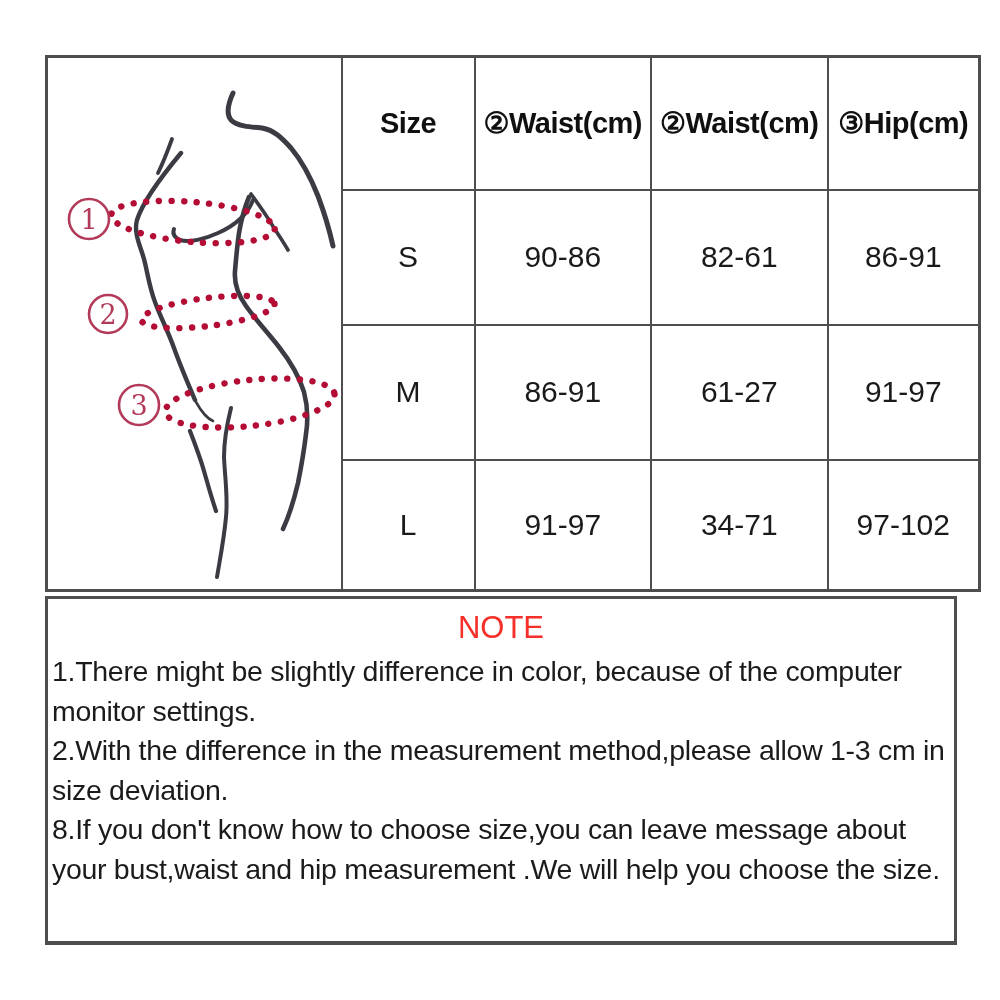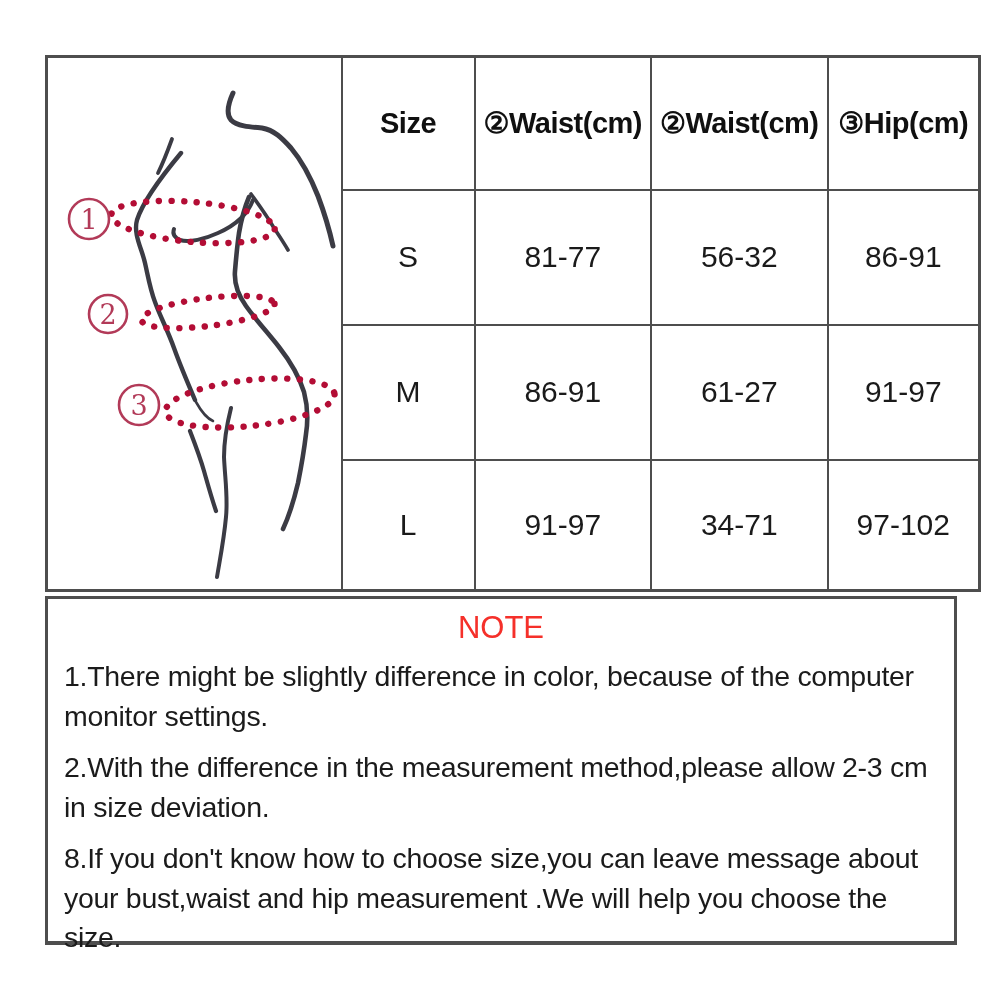--- a/index.html
+++ b/index.html
@@ -25,21 +25,21 @@
   .note-box{
     position:absolute;left:45px;top:596px;width:912px;height:349px;
     box-sizing:border-box;border:3px solid #4e4e4e;border-bottom-width:4px;
     background:#ffffff;padding:6px 4px 0 4px;
   }
   .note-title{
     text-align:center;color:#f5302a;font-size:31px;line-height:34px;
     margin:6px 0 7px 0;font-weight:400;
   }
   .note-box p{
-    margin:12px;font-size:28.5px;line-height:39.5px;color:#1b1b1b;letter-spacing:-0.3px;
+    margin:0;font-size:28.5px;line-height:39.5px;color:#1b1b1b;letter-spacing:-0.3px;
   }
   
   .bodyline{fill:none;stroke:#3b3b44;stroke-linecap:round;stroke-linejoin:round;}
   .dotline{fill:none;stroke:#b30d35;stroke-width:6.4;stroke-linecap:round;stroke-dasharray:0.1 12.5;}
   .marker-circle{fill:none;stroke:#b23a58;stroke-width:2.6;}
   .marker-num{fill:#b23a58;font-family:"DejaVu Serif",serif;font-size:27px;text-anchor:middle;}
 </style>
 </head>
 <body>
 
@@ -88,39 +88,39 @@
             </g>
           </svg>
         </td>
         <th>Size</th>
         <th>②Waist(cm)</th>
         <th>②Waist(cm)</th>
         <th>③Hip(cm)</th>
       </tr>
       <tr style="height:135px">
         <td class="val">S</td>
-        <td class="val">81-77</td>
-        <td class="val">56-32</td>
+        <td class="val">90-86</td>
+        <td class="val">82-61</td>
         <td class="val">86-91</td>
       </tr>
       <tr style="height:135px">
         <td class="val">M</td>
         <td class="val">86-91</td>
         <td class="val">61-27</td>
         <td class="val">91-97</td>
       </tr>
       <tr style="height:131px">
         <td class="val">L</td>
         <td class="val">91-97</td>
         <td class="val">34-71</td>
         <td class="val">97-102</td>
       </tr>
     </tbody>
   </table>
 
   <div class="note-box">
     <div class="note-title">NOTE</div>
     <p>1.There might be slightly difference in color, because of the computer monitor settings.</p>
-    <p>2.With the difference in the measurement method,please allow 2-3 cm in size deviation.</p>
+    <p>2.With the difference in the measurement method,please allow 1-3 cm in size deviation.</p>
     <p>8.If you don't know how to choose size,you can leave message about your bust,waist and hip measurement .We will help you choose the size.</p>
   </div>
 
 </div>
 
 </body></html>

